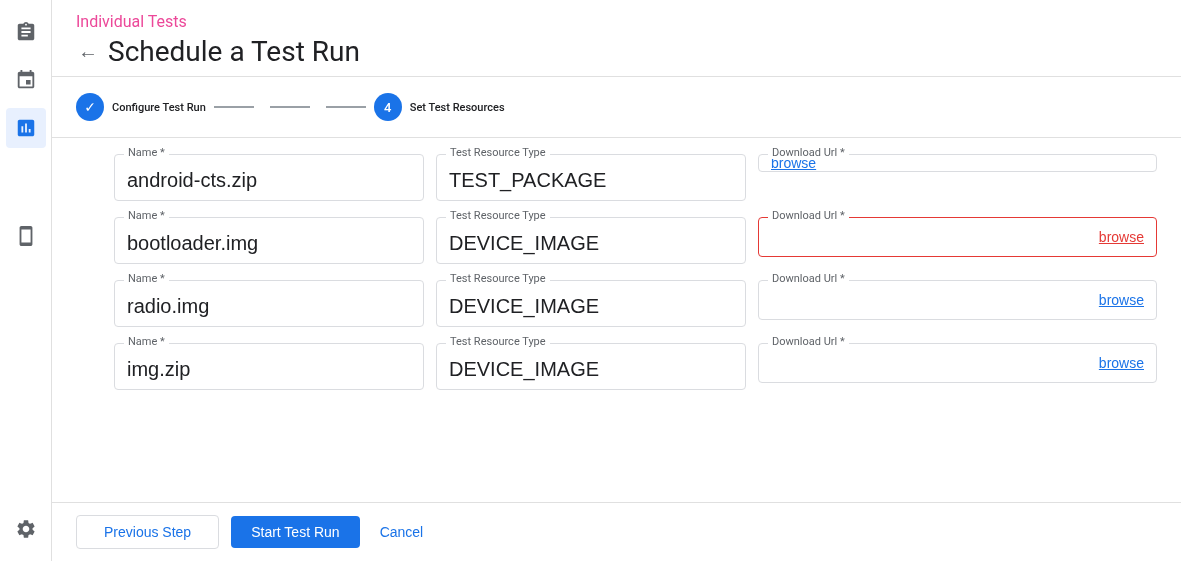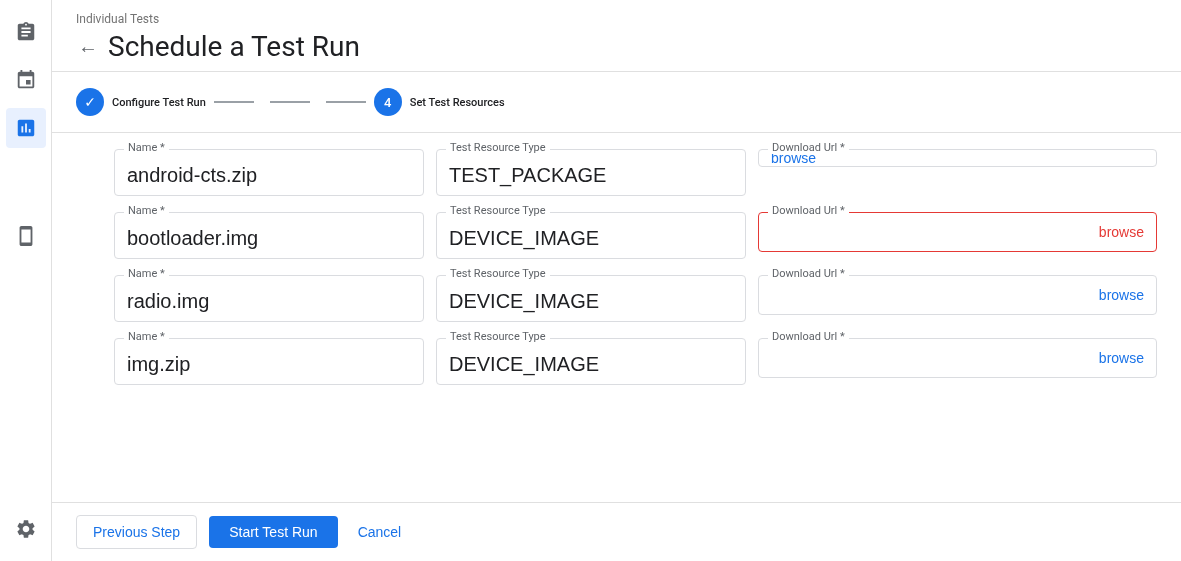--- a/index.html
+++ b/index.html
@@ -45,22 +45,22 @@
       flex-direction: column;
       overflow: hidden;
     }
 
     
     .header {
       padding: 12px 24px 8px;
       border-bottom: 1px solid #e0e0e0;
     }
     .breadcrumb {
-      font-size: 12px;
-      color: #737373;
+      font-size: 16px;
+      color: #ec4899;
       margin-bottom: 4px;
     }
     .page-title-row {
       display: flex;
       align-items: center;
       gap: 8px;
     }
     .back-btn {
       background: none;
       border: none;
@@ -187,35 +187,36 @@
     }
     .browse-btn {
       background: none;
       border: none;
       color: #1a73e8;
       font-size: 14px;
       cursor: pointer;
       padding: 0 12px;
       font-weight: 500;
       white-space: nowrap;
+      text-decoration: underline;
     }
 
     
     .footer {
       border-top: 1px solid #e0e0e0;
       padding: 12px 24px;
       display: flex;
       align-items: center;
       gap: 12px;
     }
     .btn-outline {
       border: 1px solid #dadce0;
       background: #fff;
       color: #1a73e8;
-      padding: 8px 16px;
+      padding: 8px 27px;
       border-radius: 4px;
       font-size: 14px;
       cursor: pointer;
       font-weight: 500;
     }
     .btn-primary {
       background: #1a73e8;
       color: #ffffff;
       border: none;
       padding: 8px 20px;

